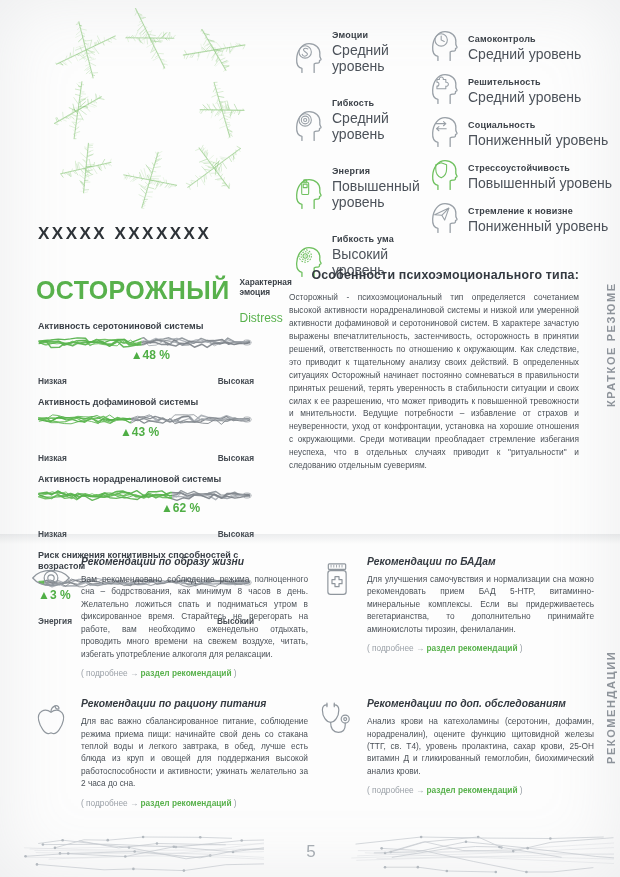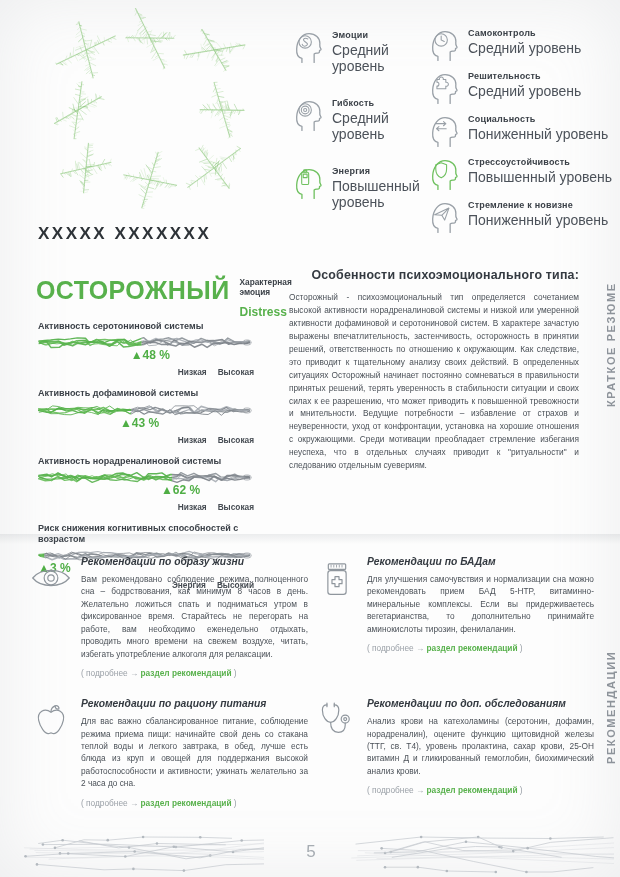--- a/index.html
+++ b/index.html
@@ -5,41 +5,41 @@
   html,body{margin:0;padding:0;}
   body{width:620px;height:877px;font-family:"Liberation Sans",sans-serif;background:#fbfcfb;}
   .page{position:relative;width:620px;height:877px;overflow:hidden;background:#fdfdfd;
         box-shadow:inset 0 0 70px rgba(148,156,162,.16);}
   
   .fern{position:absolute;left:34px;top:8px;width:232px;height:208px;}
   
   .tcol{position:absolute;display:flex;flex-direction:column;}
   .tcol1{left:292px;top:30px;width:136px;gap:24px;}
   .tcol2{left:428px;top:28px;width:190px;gap:9px;}
-  .trait{display:flex;align-items:flex-start;gap:9px;}
+  .trait{display:flex;align-items:flex-end;gap:9px;}
   .t-icon{width:31px;height:34px;flex-shrink:0;}
   .t-icon.gray{color:#99A0A7;}
   .t-icon.green{color:#6FC05F;}
   .t-label{font-size:9px;font-weight:700;color:#3b4148;letter-spacing:.2px;}
   .t-level{font-size:14px;color:#4c525a;margin-top:2px;}
   
   .name{position:absolute;left:38px;top:224px;font-size:17px;font-weight:700;color:#2e3338;letter-spacing:2.5px;}
   .type-row{position:absolute;left:36px;top:276px;display:flex;gap:10px;align-items:flex-start;}
   .type-title{font-size:25px;font-weight:700;color:#58B14C;letter-spacing:.4px;}
   .emotion{margin-top:1px;width:76px;}
   .emotion-label{font-size:8.3px;font-weight:700;color:#3b4148;line-height:1.25;}
-  .emotion-value{font-size:12px;font-weight:700;color:#58B14C;margin-top:7px;}
+  .emotion-value{font-size:12px;font-weight:400;color:#58B14C;margin-top:13px;}
   
   .scales{position:absolute;left:38px;top:321px;width:216px;}
   .scale{margin-bottom:11px;}
   .scale-label{font-size:9px;font-weight:700;color:#3b4148;margin-bottom:4px;line-height:1.25;}
   .bar-wrap{position:relative;height:13px;}
   .bar-wrap svg{position:absolute;left:0;top:0;}
   .scale-marker{position:absolute;top:12px;font-size:12px;font-weight:700;color:#4fae45;white-space:nowrap;}
-  .scale-ends{display:flex;justify-content:flex-end;margin-top:18px;font-size:8.3px;font-weight:600;color:#454b52;gap:11px;}
+  .scale-ends{display:flex;justify-content:space-between;margin-top:27px;font-size:8.3px;font-weight:600;color:#454b52;gap:11px;}
   
   .features{position:absolute;left:289px;top:268px;width:290px;}
   .features h2{margin:0 0 9px 0;font-size:12.4px;font-weight:700;color:#343a41;letter-spacing:.2px;text-align:right;}
   .features p{margin:0;font-size:8.3px;line-height:1.56;color:#4b5158;text-align:justify;}
   
   .side-label{position:absolute;right:3px;writing-mode:vertical-rl;transform:rotate(180deg);
       font-size:11px;font-weight:700;color:#8d939a;letter-spacing:1.6px;text-align:center;}
   .side1{top:252px;height:185px;}
   .side2{top:588px;height:238px;}
   
@@ -691,20 +691,30 @@
     <div class="trait">
       <svg class="t-icon green" viewBox="0 0 40 44">
           <use href="#head"></use>
           <use href="#g-energy"></use>
         </svg>
       <div class="t-text">
           <div class="t-label">Энергия</div>
           <div class="t-level">Повышенный уровень</div>
         </div>
     </div>
+    <div class="trait">
+      <svg class="t-icon green" viewBox="0 0 40 44">
+          <use href="#head"></use>
+          <use href="#g-mental-flexibility"></use>
+        </svg>
+      <div class="t-text">
+          <div class="t-label">Гибкость ума</div>
+          <div class="t-level">Высокий уровень</div>
+        </div>
+    </div>
   </div>
 
   <div class="tcol tcol2">
     <div class="trait">
       <svg class="t-icon gray" viewBox="0 0 40 44">
           <use href="#head"></use>
           <use href="#g-self-control"></use>
         </svg>
       <div class="t-text">
           <div class="t-label">Самоконтроль</div>

